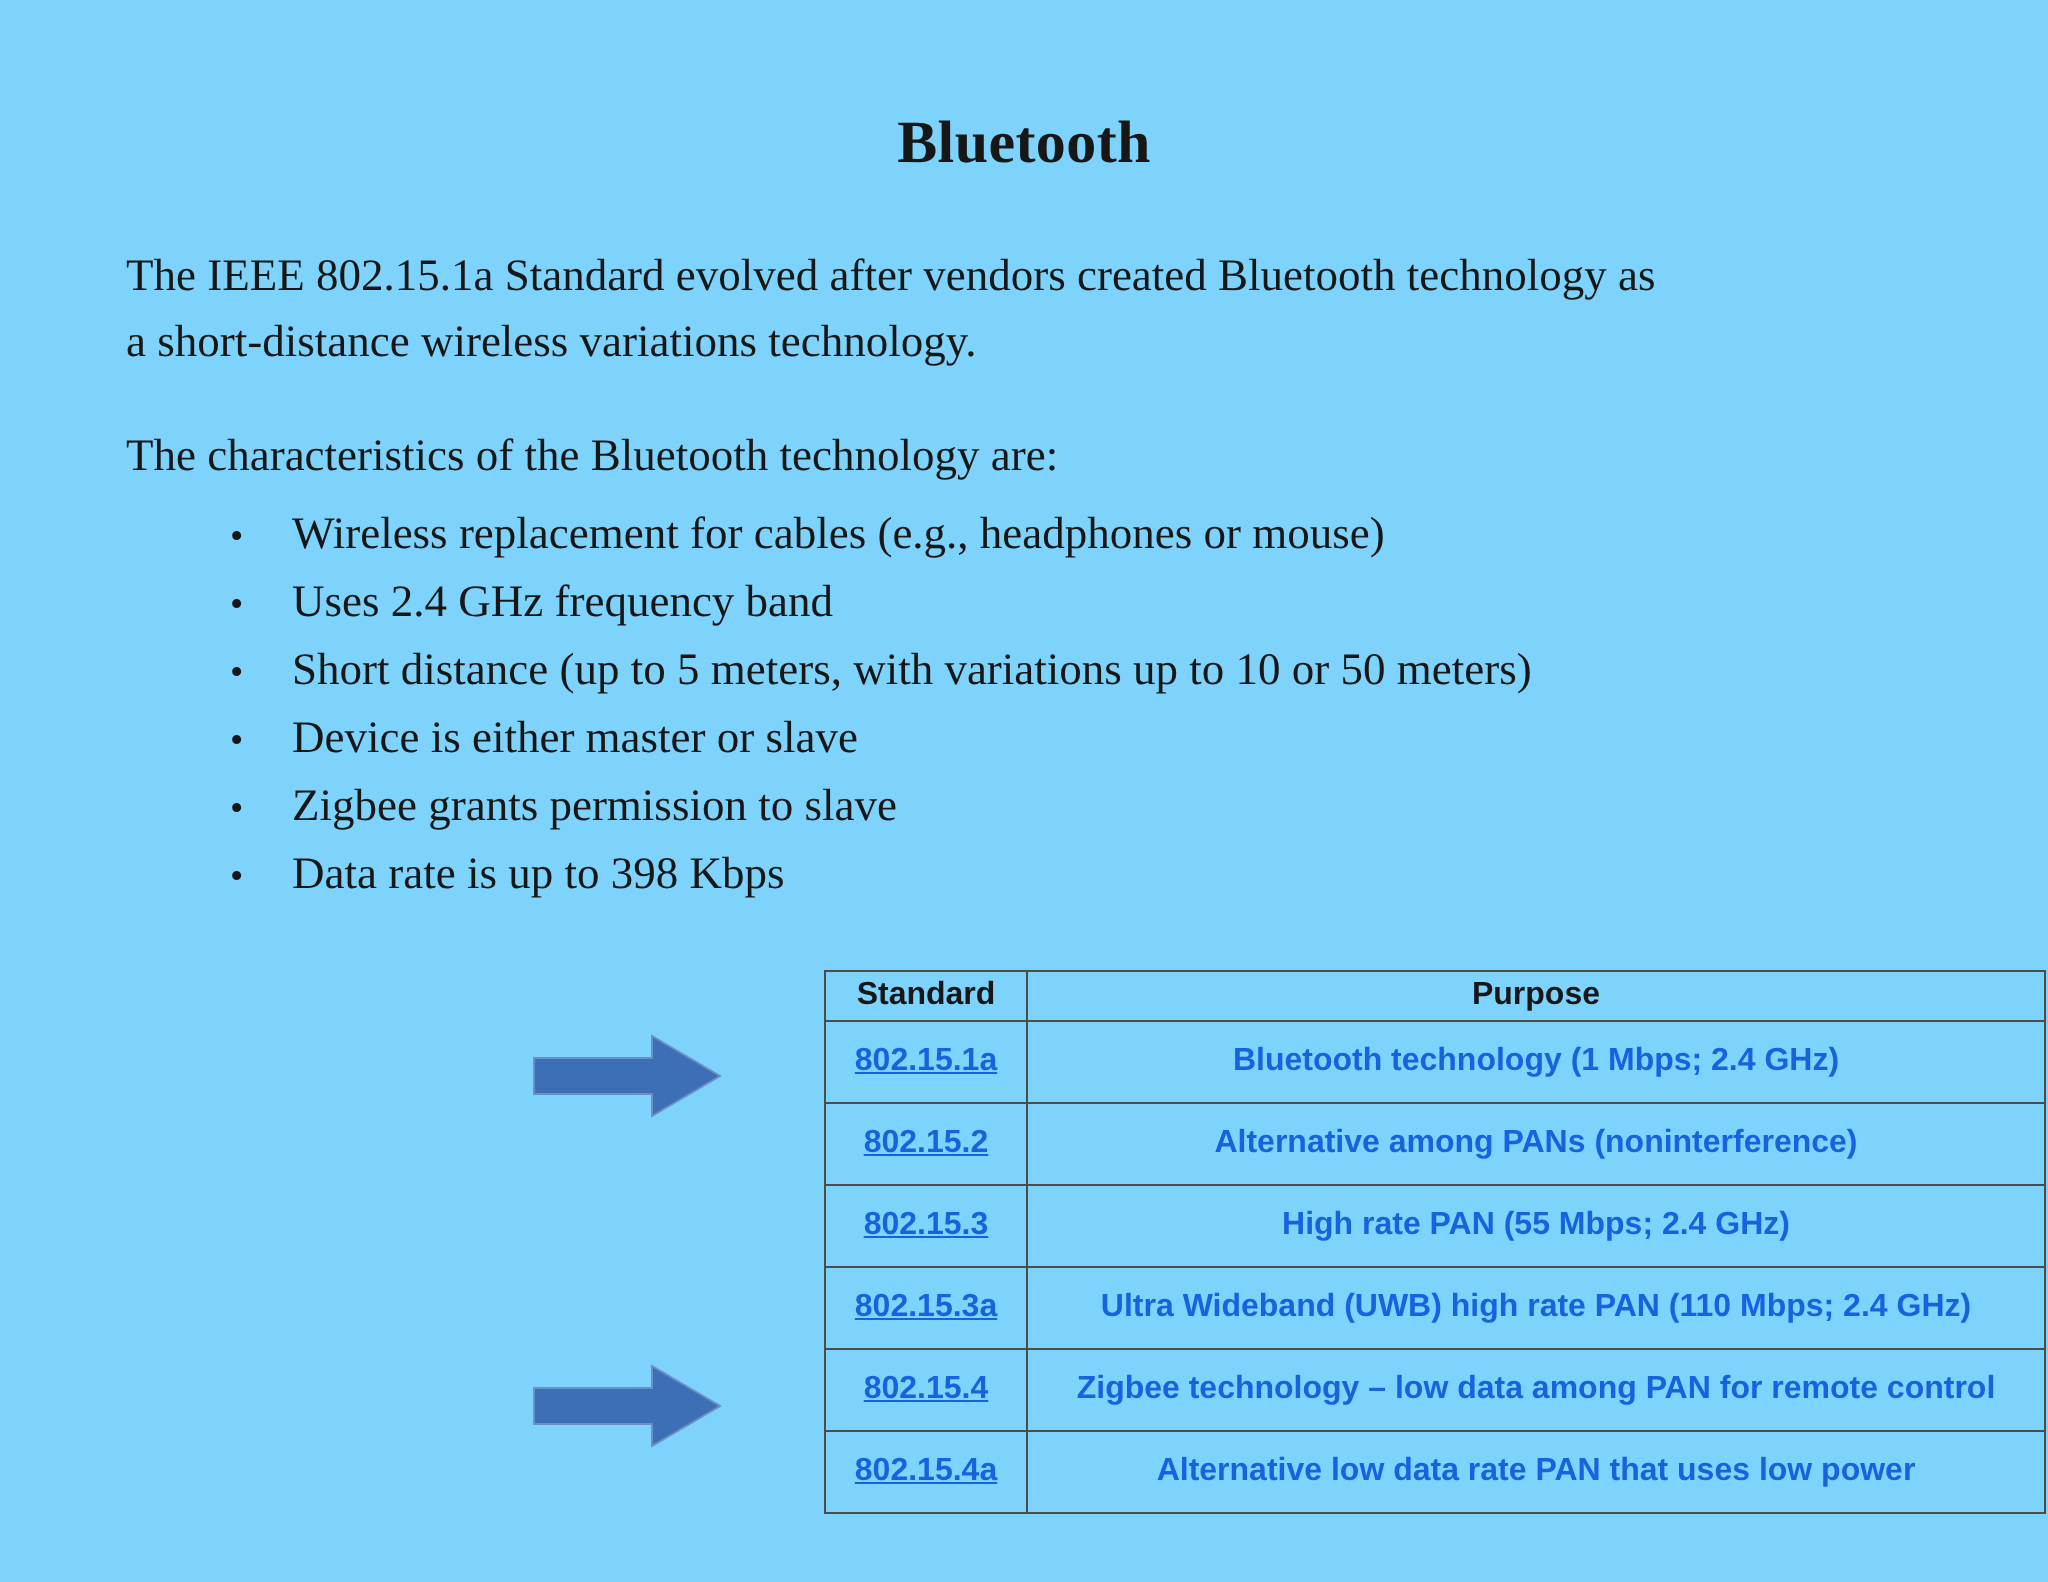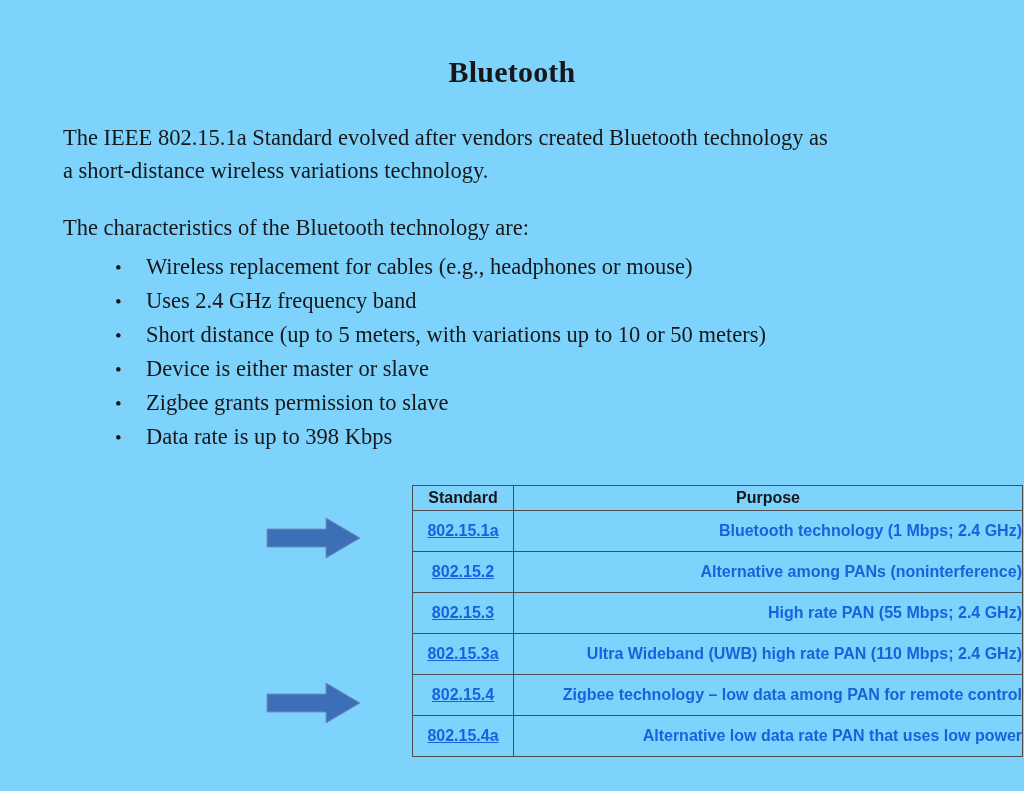--- a/index.html
+++ b/index.html
@@ -91,21 +91,21 @@
     text-align: center;
     vertical-align: middle;
   }
   .standards-table td {
     height: 41px;
     color: var(--table-blue);
     vertical-align: middle;
   }
   .col-standard { width: 101px; }
   td.cell-standard { text-align: center; text-decoration: underline; }
-  td.cell-purpose { text-align: right; }
+  td.cell-purpose { text-align: center; }
   
   .pointer-arrow {
     position: absolute;
     width: 95px;
     height: 46px;
   }
   .pointer-arrow polygon {
     fill: var(--arrow-fill);
     stroke: var(--arrow-stroke);
     stroke-width: 1;

